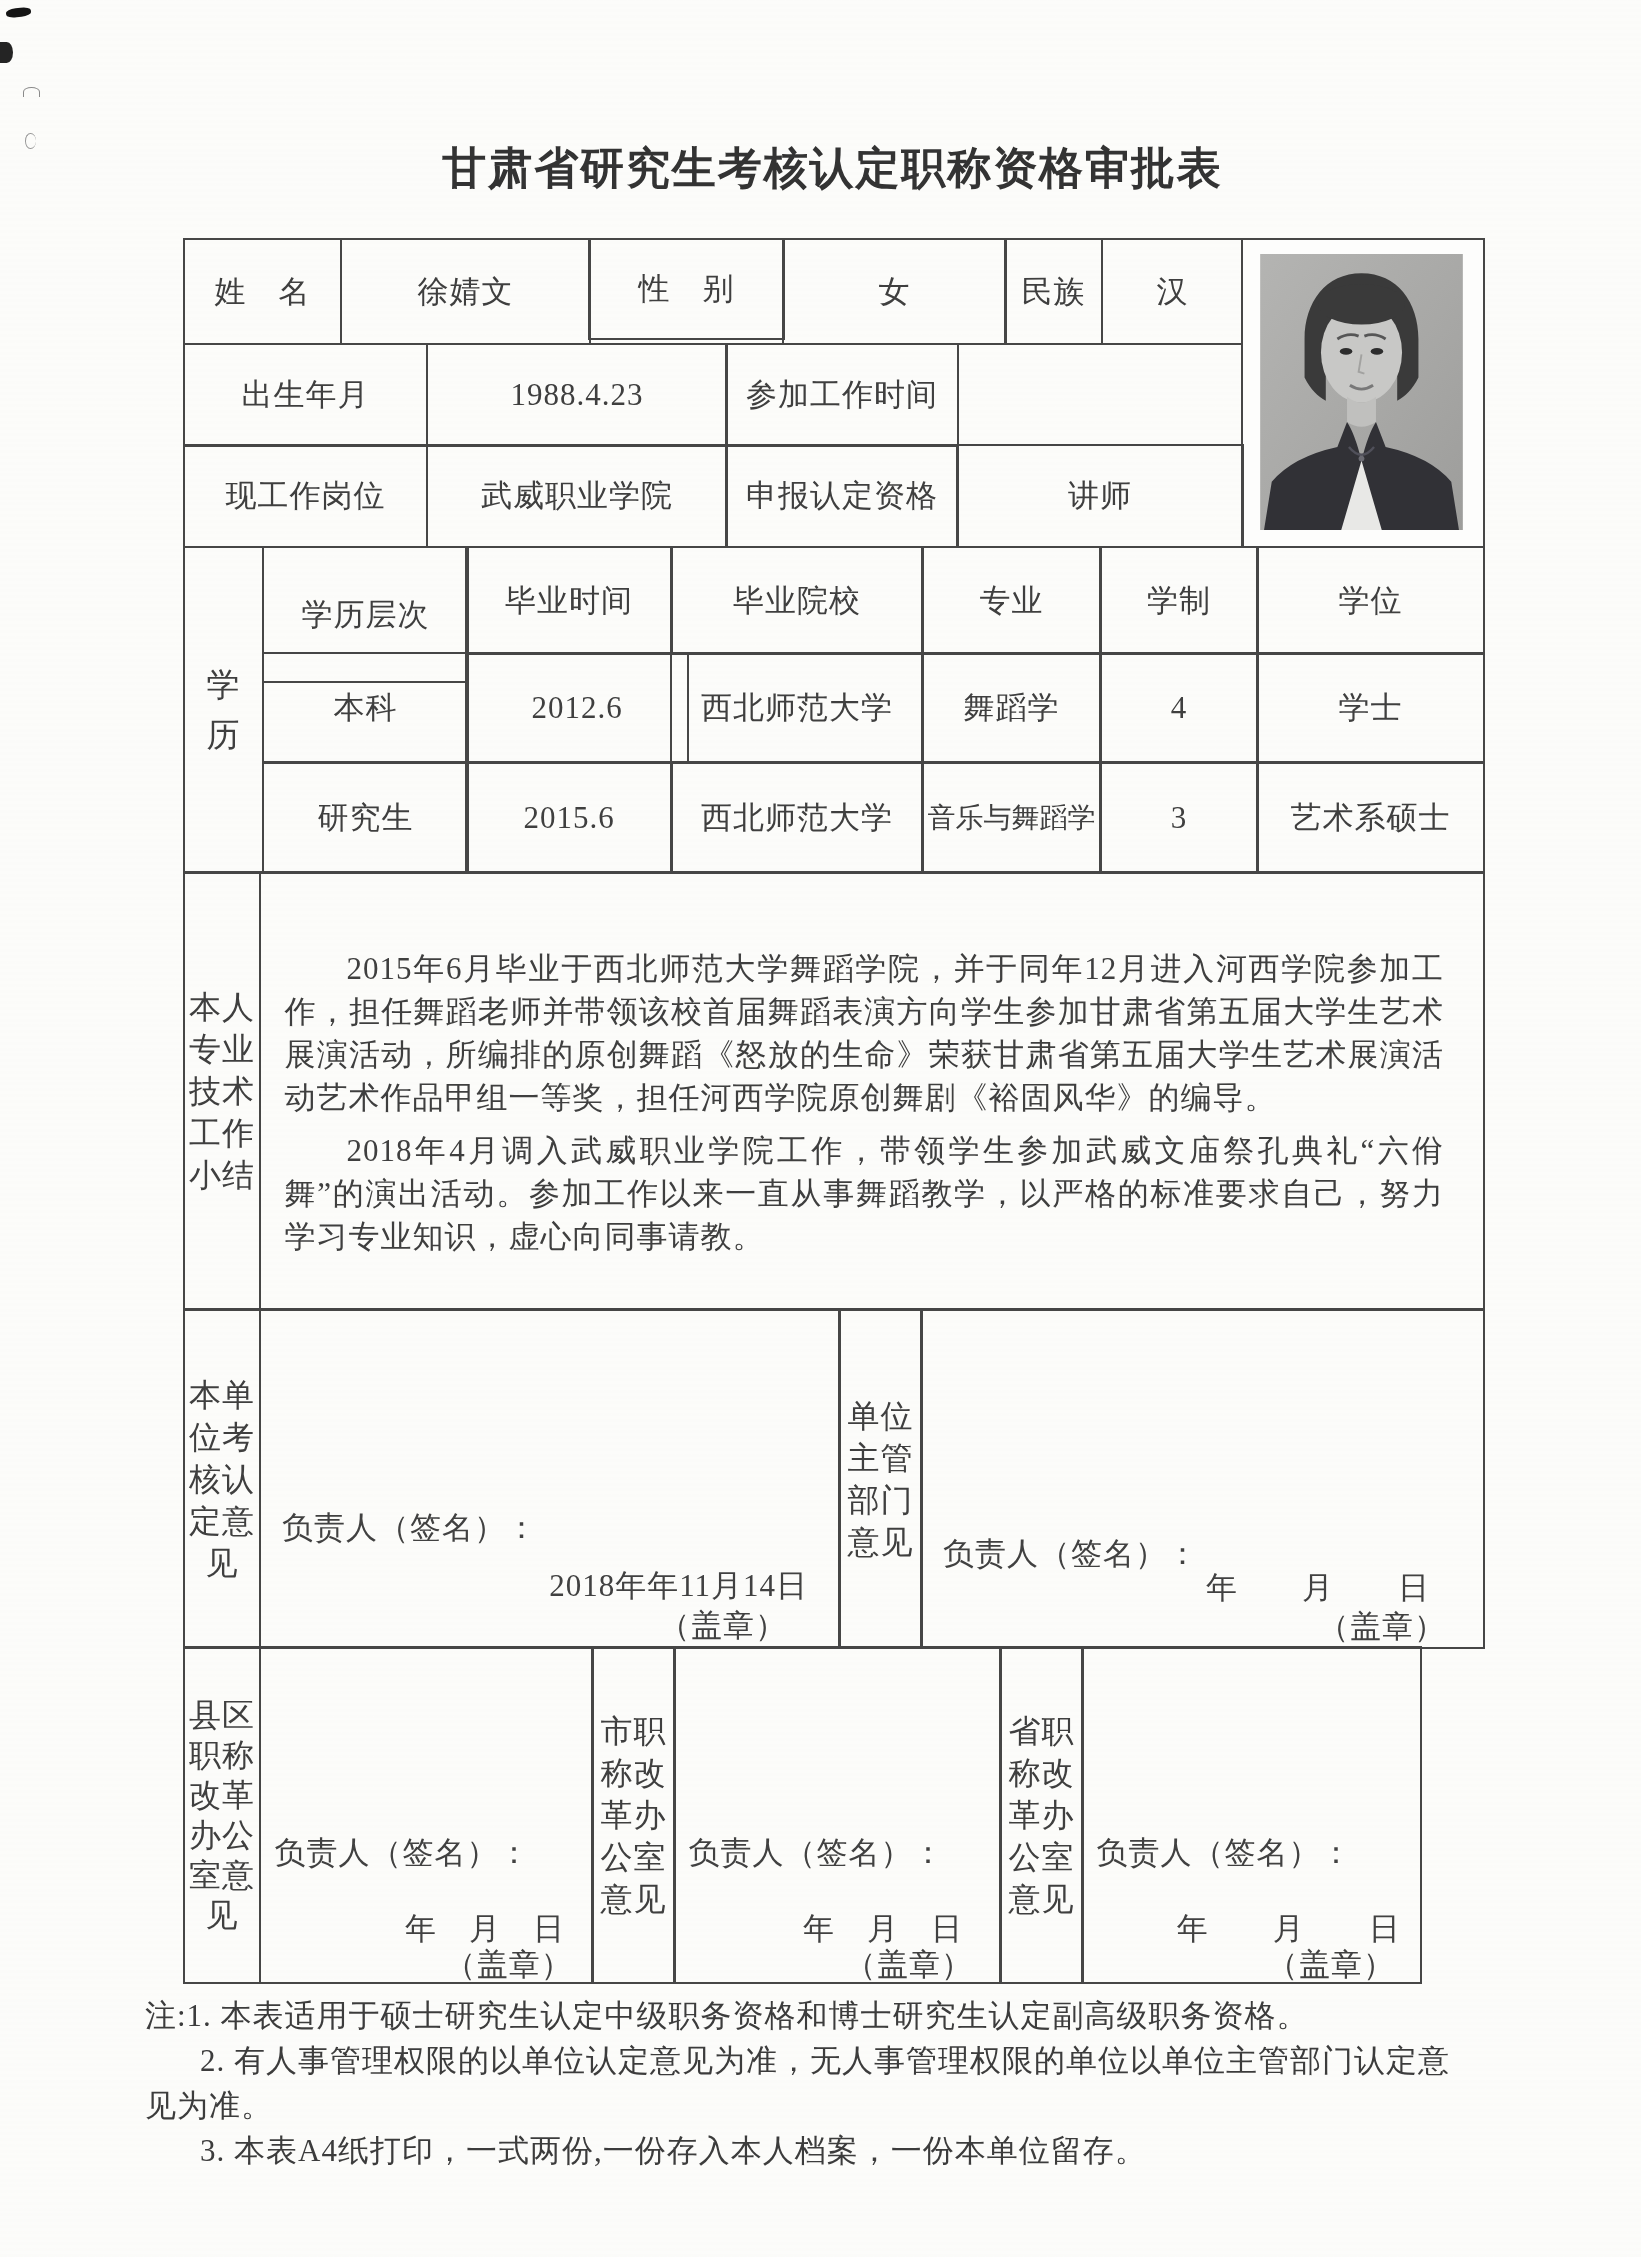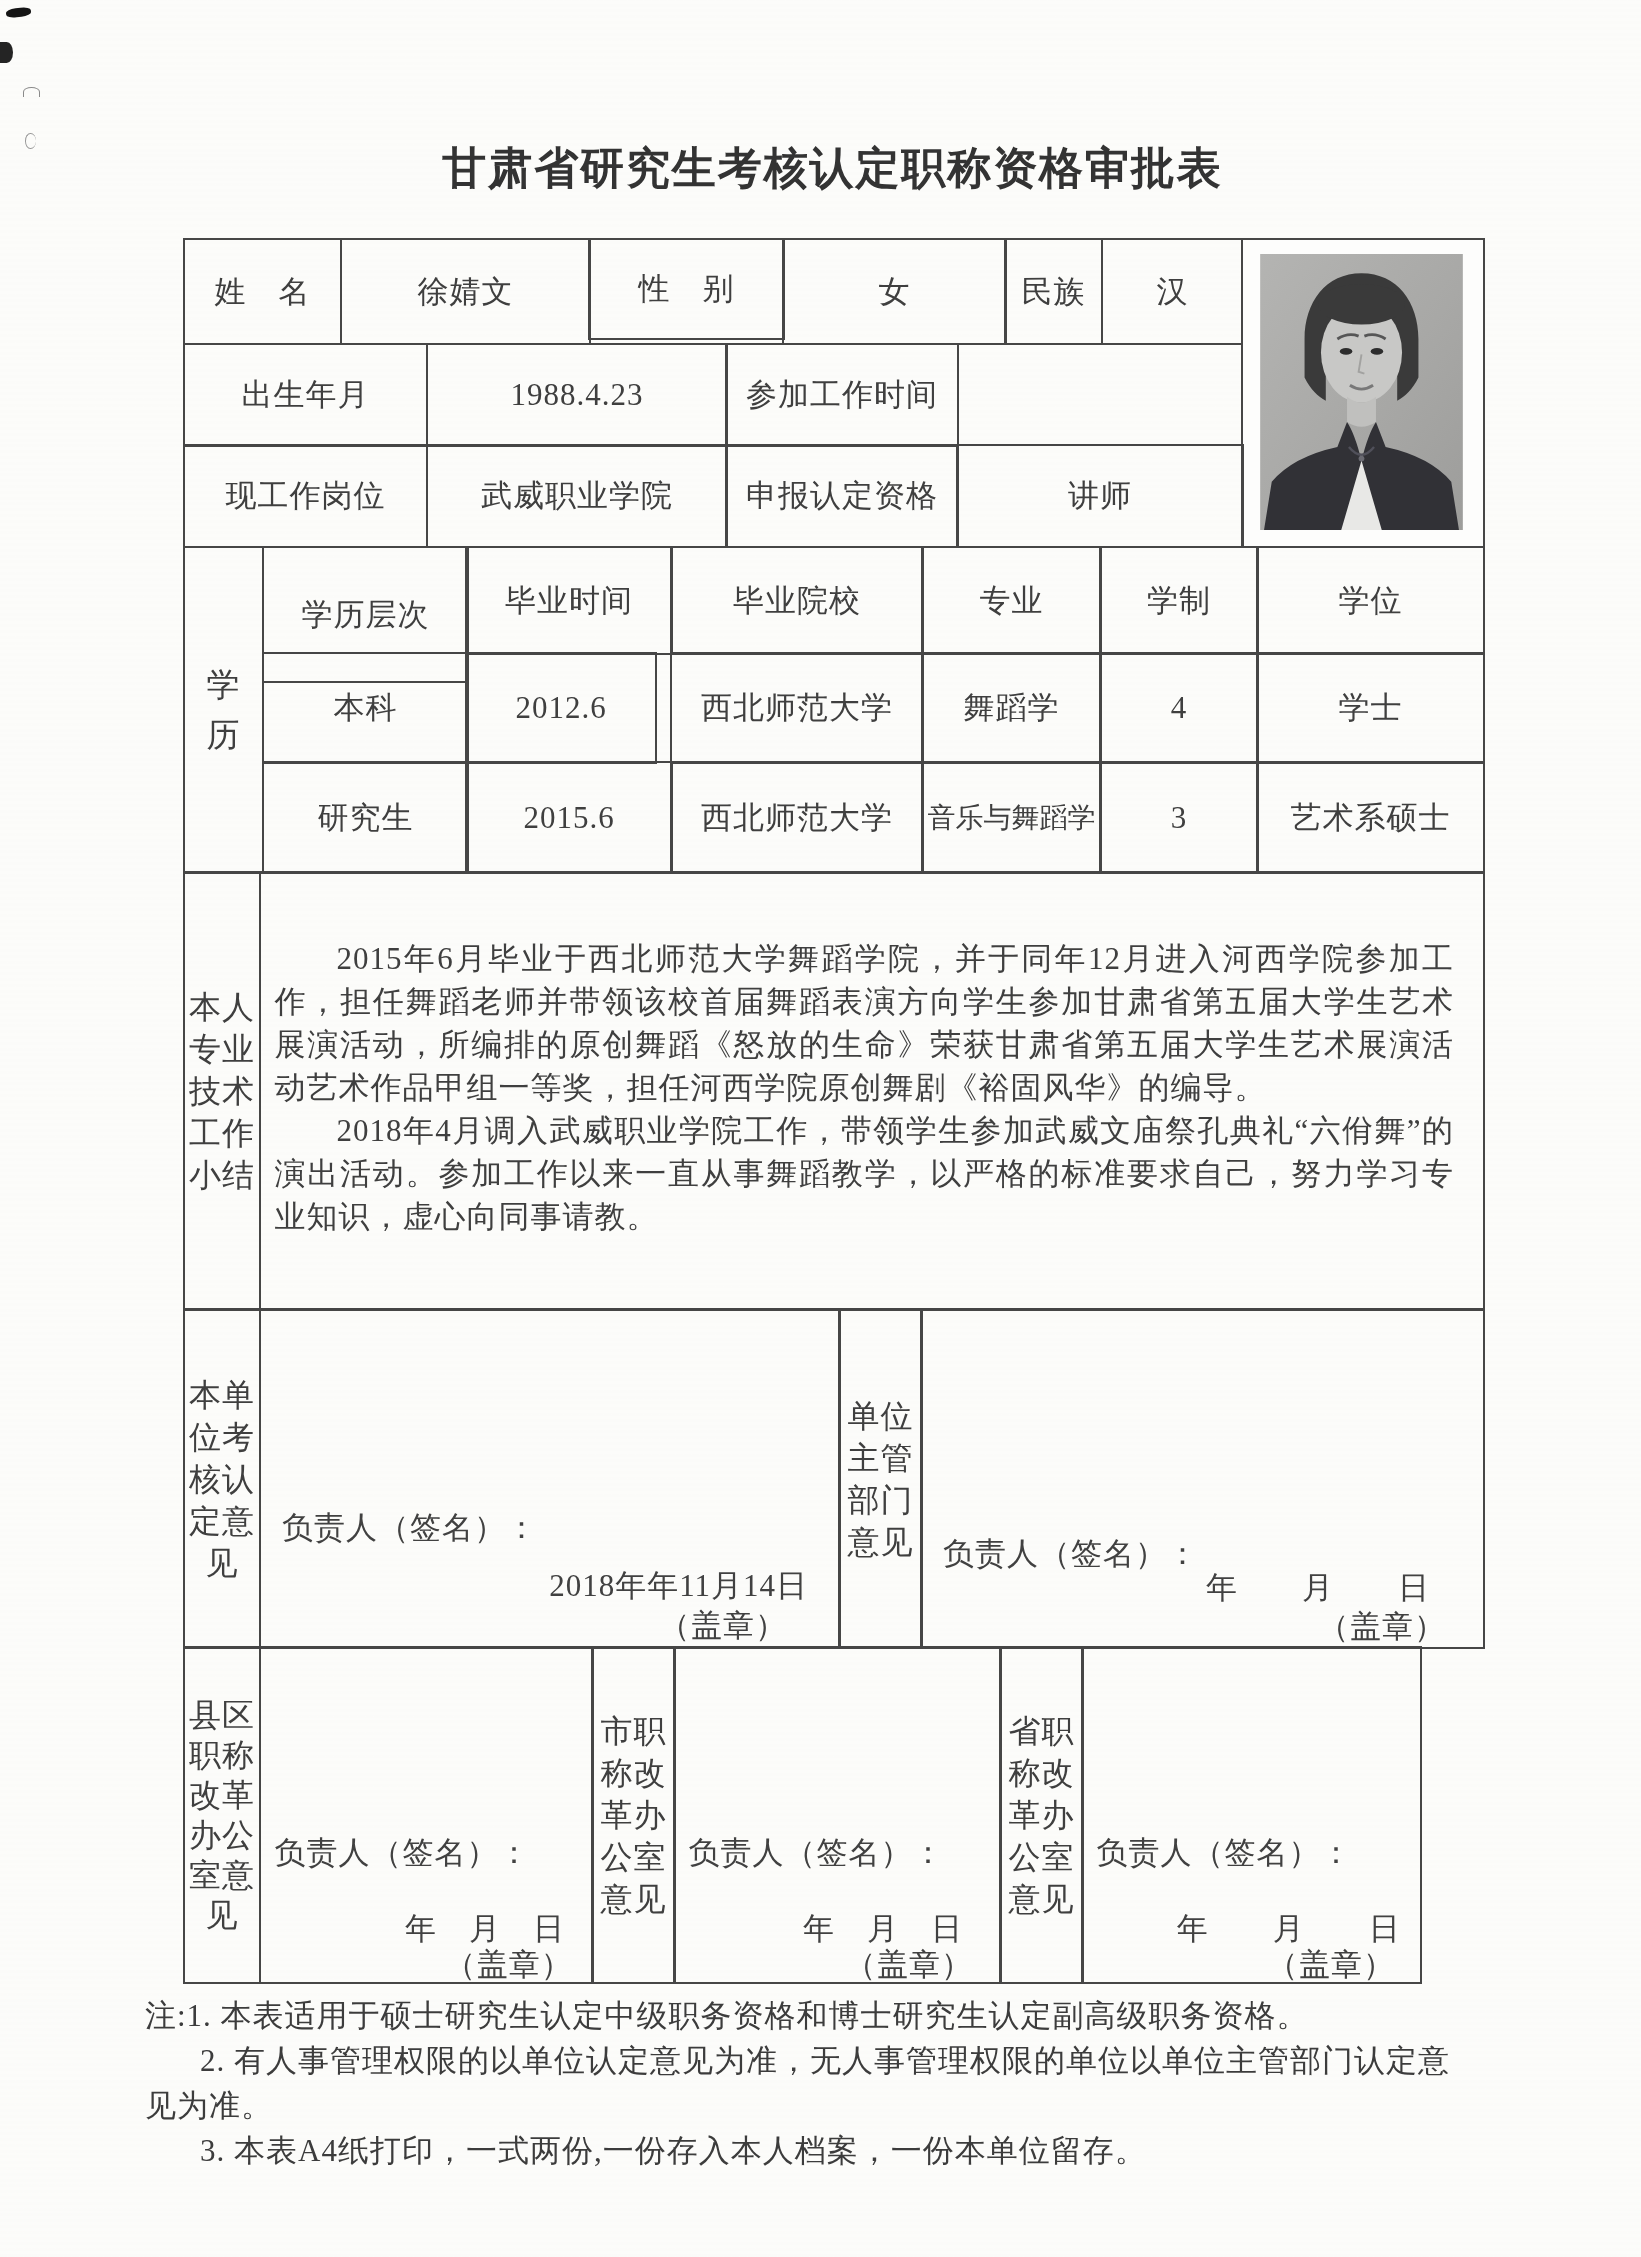--- a/index.html
+++ b/index.html
@@ -22,21 +22,21 @@
     text-align:center;font-size:31px;color:#3f3f3f;letter-spacing:1px;
   }
   .v{white-space:pre-line;line-height:42px;font-size:32px;}
   .v6{line-height:40px;}
   .big{line-height:50px;font-size:33px;}
   .small{font-size:28px;letter-spacing:0;}
   .blk{display:block;}
   .para{
     text-align:justify;padding:64px 29px 0 13.5px;font-size:31px;line-height:43px;
   }
-  .para p{margin:0;text-indent:2em;}
+  .para p{margin:10px;text-indent:2em;}
   .op{display:block;}
   .sg{position:absolute;font-size:31px;line-height:39px;white-space:nowrap;color:#414141;letter-spacing:1px;}
   .photo-cell{display:block;background:#fdfdfc;}
   .photo-cell svg{position:absolute;left:17.4px;top:13.5px;}
   #notes{
     position:absolute;left:145px;top:1993px;width:1323px;
     font-size:31px;line-height:45px;color:#3c3c3c;letter-spacing:1px;
   }
   #notes .ind{text-indent:55px;}
   .artifact{position:absolute;}
@@ -105,21 +105,21 @@
 历</div>
 
   <div class="c" style="left:262px;top:546px;width:207px;height:137px">学历层次</div>
   <div class="c" style="left:465px;top:546px;width:208px;height:109px">毕业时间</div>
   <div class="c" style="left:670px;top:546px;width:254px;height:109px">毕业院校</div>
   <div class="c" style="left:921px;top:546px;width:181px;height:109px">专业</div>
   <div class="c" style="left:1099px;top:546px;width:160px;height:109px">学制</div>
   <div class="c" style="left:1256px;top:546px;width:229px;height:109px">学位</div>
 
   <div class="c" style="left:262px;top:652px;width:207px;height:112px">本科</div>
-  <div class="c" style="left:465px;top:652px;width:192px;height:112px">2012.6</div>
+  <div class="c" style="left:465px;top:652px;width:224px;height:112px">2012.6</div>
   <div class="c" style="left:670px;top:652px;width:254px;height:112px">西北师范大学</div>
   <div class="c" style="left:921px;top:652px;width:181px;height:112px">舞蹈学</div>
   <div class="c" style="left:1099px;top:652px;width:160px;height:112px">4</div>
   <div class="c" style="left:1256px;top:652px;width:229px;height:112px">学士</div>
 
   <div class="c" style="left:262px;top:761px;width:207px;height:113px">研究生</div>
   <div class="c" style="left:465px;top:761px;width:208px;height:113px">2015.6</div>
   <div class="c" style="left:670px;top:761px;width:254px;height:113px">西北师范大学</div>
   <div class="c small" style="left:921px;top:761px;width:181px;height:113px">音乐与舞蹈学</div>
   <div class="c" style="left:1099px;top:761px;width:160px;height:113px">3</div>

